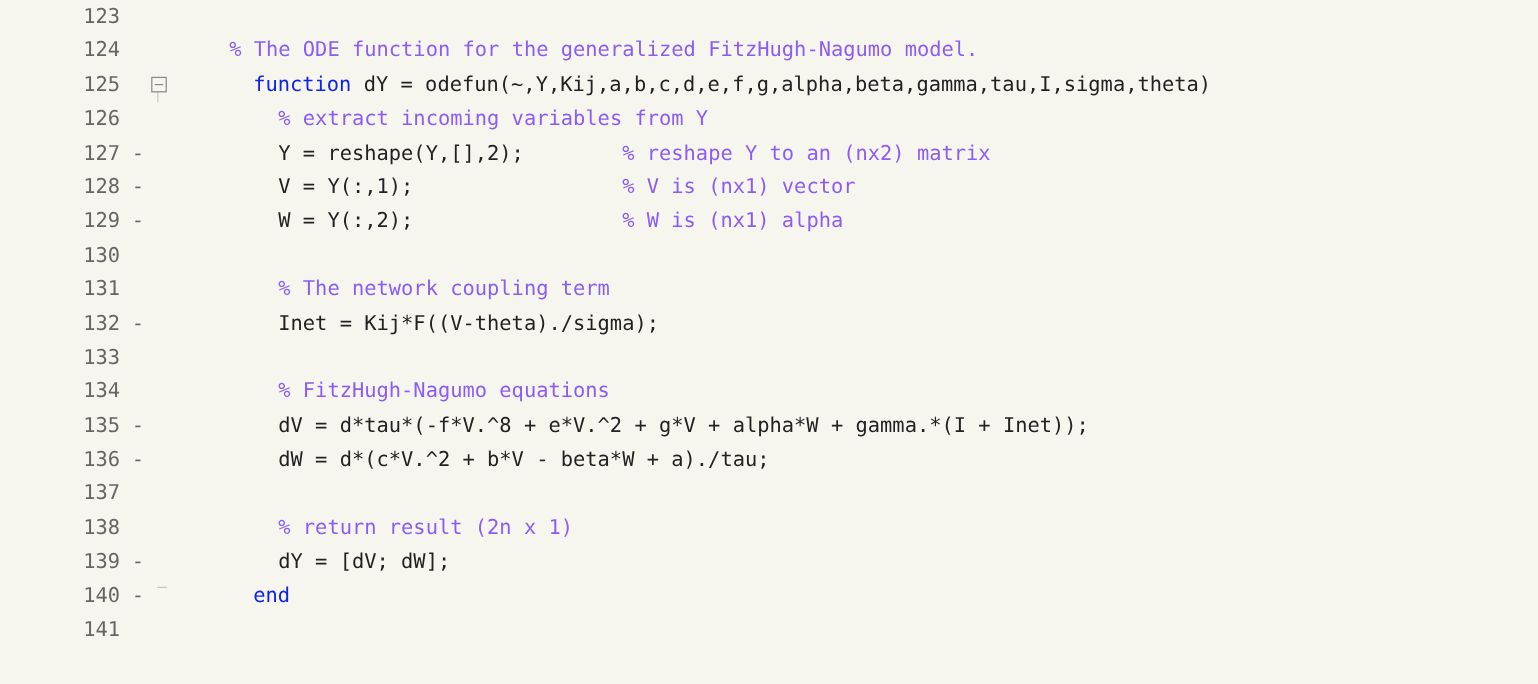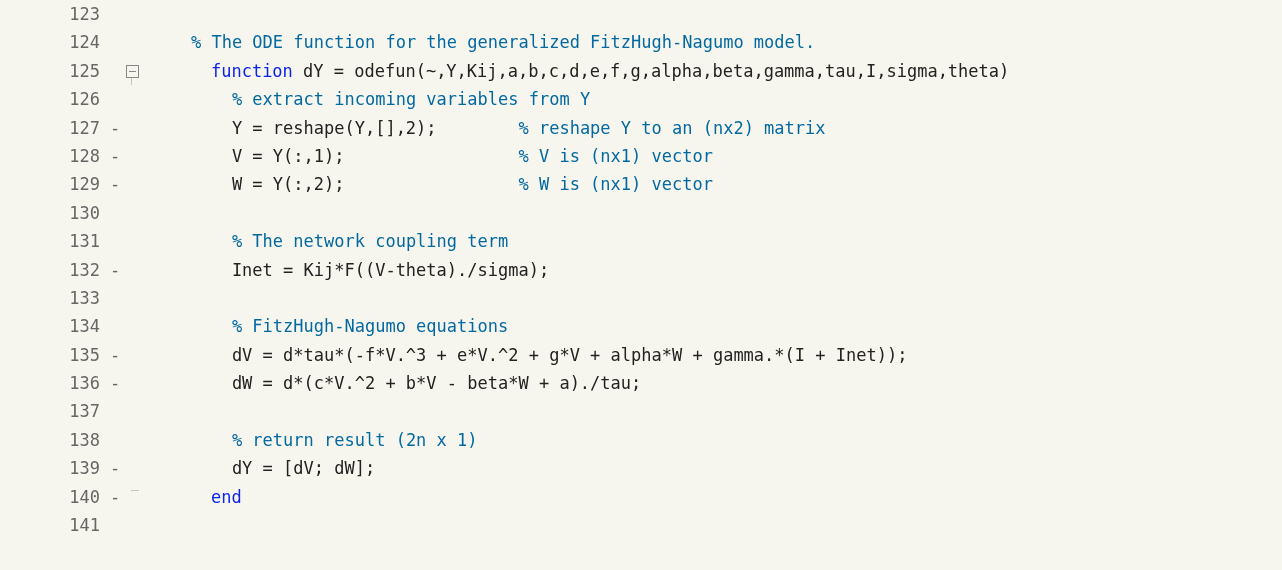--- a/index.html
+++ b/index.html
@@ -84,21 +84,21 @@
     position: absolute;
     left: 0;
     bottom: 12px;
     width: 8px;
     height: 1px;
     background: #c7c7b8;
   }
   .code {
     white-space: pre;
   }
-  .comment { color: #0369a1; }
+  .comment { color: #8b5cf6; }
   .keyword { color: #0b23ec; margin-left: 20px; }
   .text { color: #222; text-align: right; }
 </style>
 </head>
 <body>
 
 <div class="editor" id="editor">
     <div class="row">
       <div class="gutter">123</div>
       <div class="marker"></div>
@@ -140,21 +140,21 @@
         <div class="fold-line"></div>
       </div>
       <div class="code"><span class="text">        V = Y(:,1);                 </span><span class="comment">% V is (nx1) vector</span></div>
     </div>
     <div class="row">
       <div class="gutter">129</div>
       <div class="marker">-</div>
       <div class="fold">
         <div class="fold-line"></div>
       </div>
-      <div class="code"><span class="text">        W = Y(:,2);                 </span><span class="comment">% W is (nx1) vector</span></div>
+      <div class="code"><span class="text">        W = Y(:,2);                 </span><span class="comment">% W is (nx1) alpha</span></div>
     </div>
     <div class="row">
       <div class="gutter">130</div>
       <div class="marker"></div>
       <div class="fold">
         <div class="fold-line"></div>
       </div>
       <div class="code"></div>
     </div>
     <div class="row">
@@ -188,21 +188,21 @@
         <div class="fold-line"></div>
       </div>
       <div class="code"><span class="text">        </span><span class="comment">% FitzHugh-Nagumo equations</span></div>
     </div>
     <div class="row">
       <div class="gutter">135</div>
       <div class="marker">-</div>
       <div class="fold">
         <div class="fold-line"></div>
       </div>
-      <div class="code"><span class="text">        dV = d*tau*(-f*V.^3 + e*V.^2 + g*V + alpha*W + gamma.*(I + Inet));</span></div>
+      <div class="code"><span class="text">        dV = d*tau*(-f*V.^8 + e*V.^2 + g*V + alpha*W + gamma.*(I + Inet));</span></div>
     </div>
     <div class="row">
       <div class="gutter">136</div>
       <div class="marker">-</div>
       <div class="fold">
         <div class="fold-line"></div>
       </div>
       <div class="code"><span class="text">        dW = d*(c*V.^2 + b*V - beta*W + a)./tau;</span></div>
     </div>
     <div class="row">

